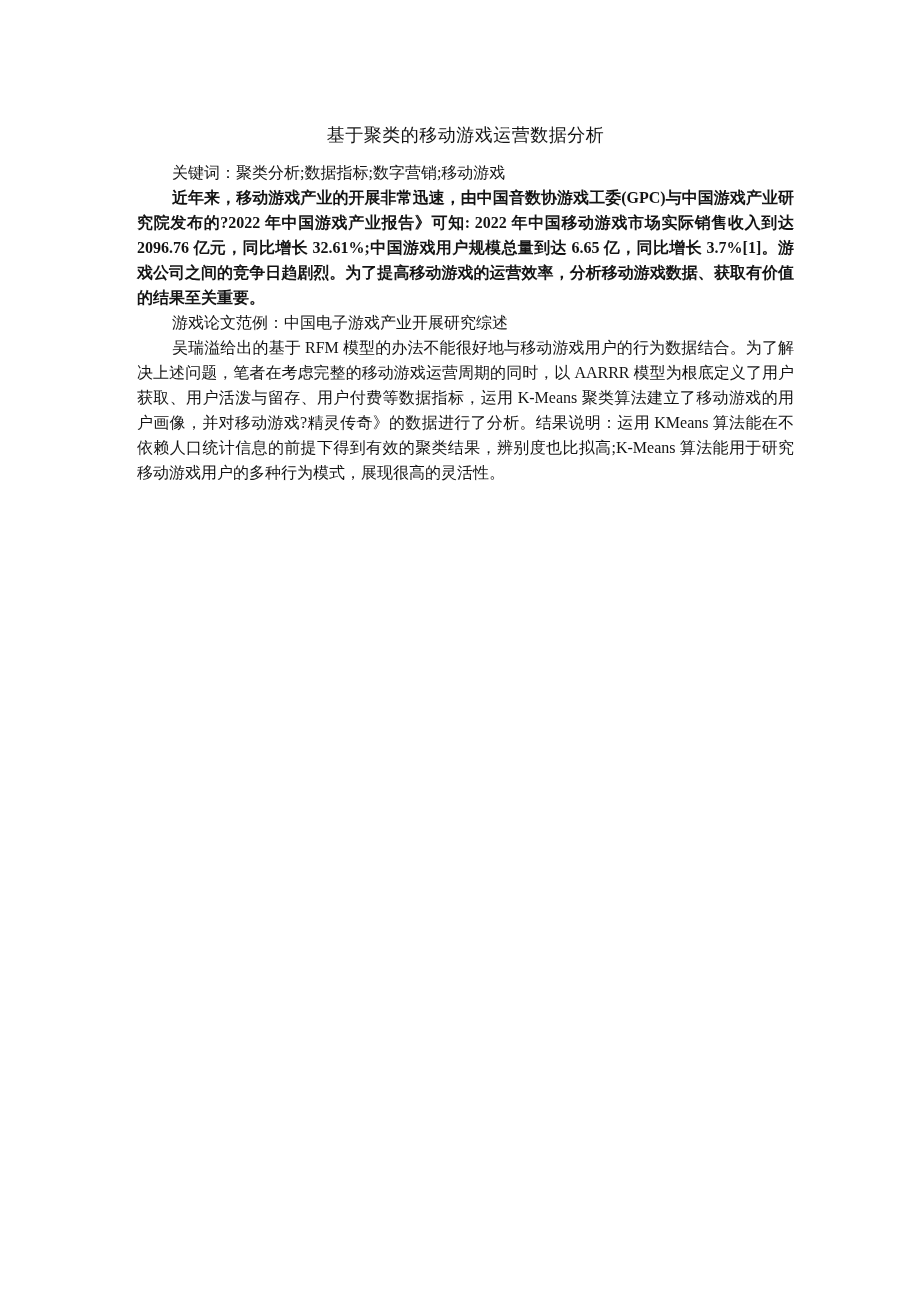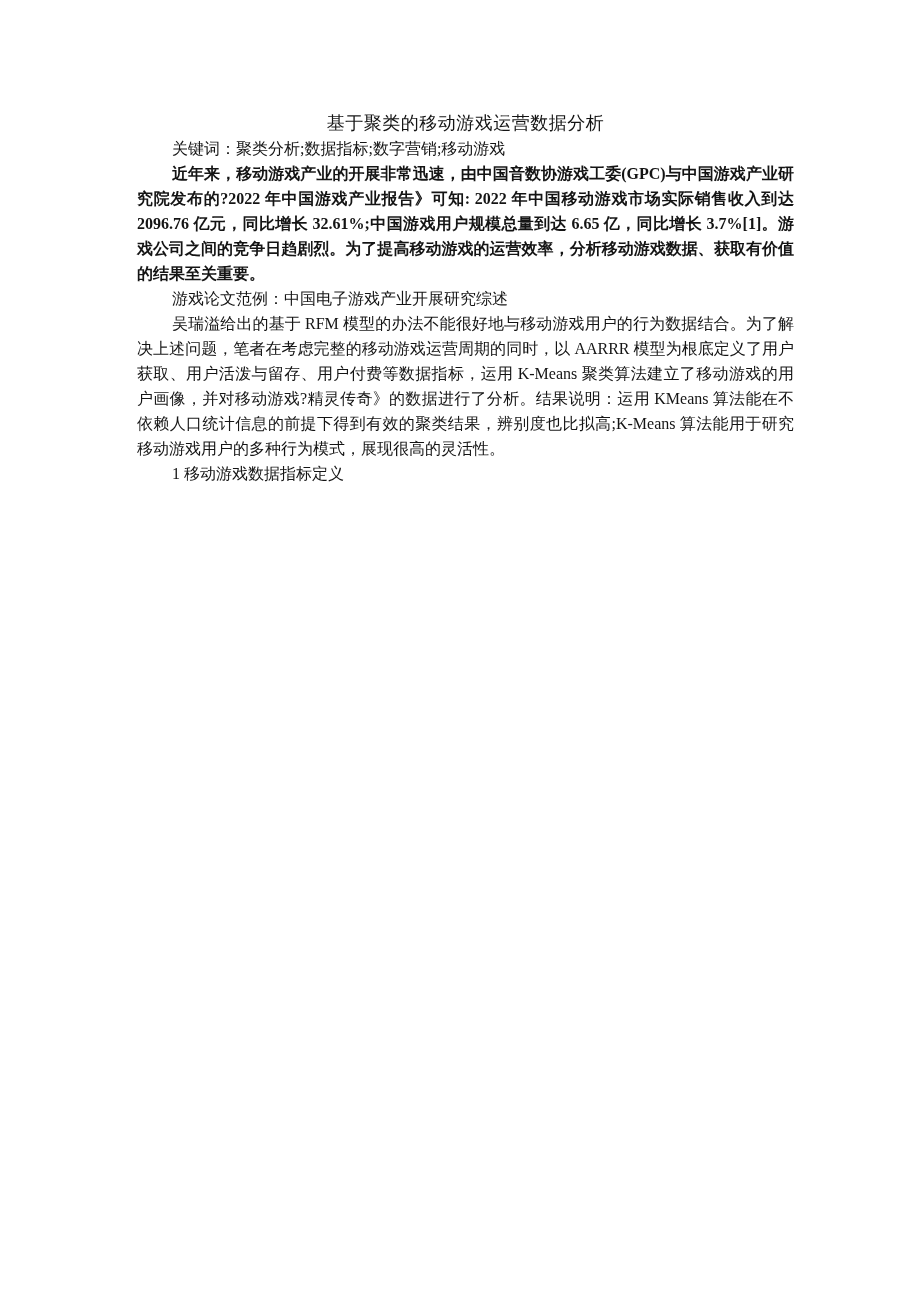--- a/index.html
+++ b/index.html
@@ -18,21 +18,21 @@
     font-family: "Liberation Serif", "DejaVu Serif", serif;
     color: #141414;
   }
   .content {
     margin-left: 137px;
     width: 657px;
     font-size: 16px;
     line-height: 25px;
   }
   .doc-title {
-    margin: 0;
+    margin: 12px;
     text-align: center;
     font-size: 18px;
     font-weight: normal;
     line-height: 25px;
     letter-spacing: 0.5px;
   }
   p.block {
     margin: 0;
     text-align: justify;
     text-justify: inter-ideograph;
@@ -62,16 +62,15 @@
 
     <p class="block indent single-line mt-keywords">关键词：聚类分析;数据指标;数字营销;移动游戏</p>
 
     <p class="block indent mt-intro">近年来，移动游戏产业的开展非常迅速，由中国音数协游戏工委(GPC)与中国游戏产业研究院发布的?2022 年中国游戏产业报告》可知: 2022 年中国移动游戏市场实际销售收入到达 2096.76 亿元，同比增长 32.61%;中国游戏用户规模总量到达 6.65 亿，同比增长 3.7%[1]。游戏公司之间的竞争日趋剧烈。为了提高移动游戏的运营效率，分析移动游戏数据、获取有价值的结果至关重要。</p>
 
     <p class="block indent single-line mt-example">游戏论文范例：中国电子游戏产业开展研究综述</p>
 
 
     <p class="block indent mt-method">吴瑞溢给出的基于 RFM 模型的办法不能很好地与移动游戏用户的行为数据结合。为了解决上述问题，笔者在考虑完整的移动游戏运营周期的同时，以 AARRR 模型为根底定义了用户获取、用户活泼与留存、用户付费等数据指标，运用 K-Means 聚类算法建立了移动游戏的用户画像，并对移动游戏?精灵传奇》的数据进行了分析。结果说明：运用 KMeans 算法能在不依赖人口统计信息的前提下得到有效的聚类结果，辨别度也比拟高;K-Means 算法能用于研究移动游戏用户的多种行为模式，展现很高的灵活性。</p>
 
-    <p class="block indent single-line mt-heading">1 移动游戏数据指标定义</p>
 
   </div>
 </div>
 
 </body></html>

